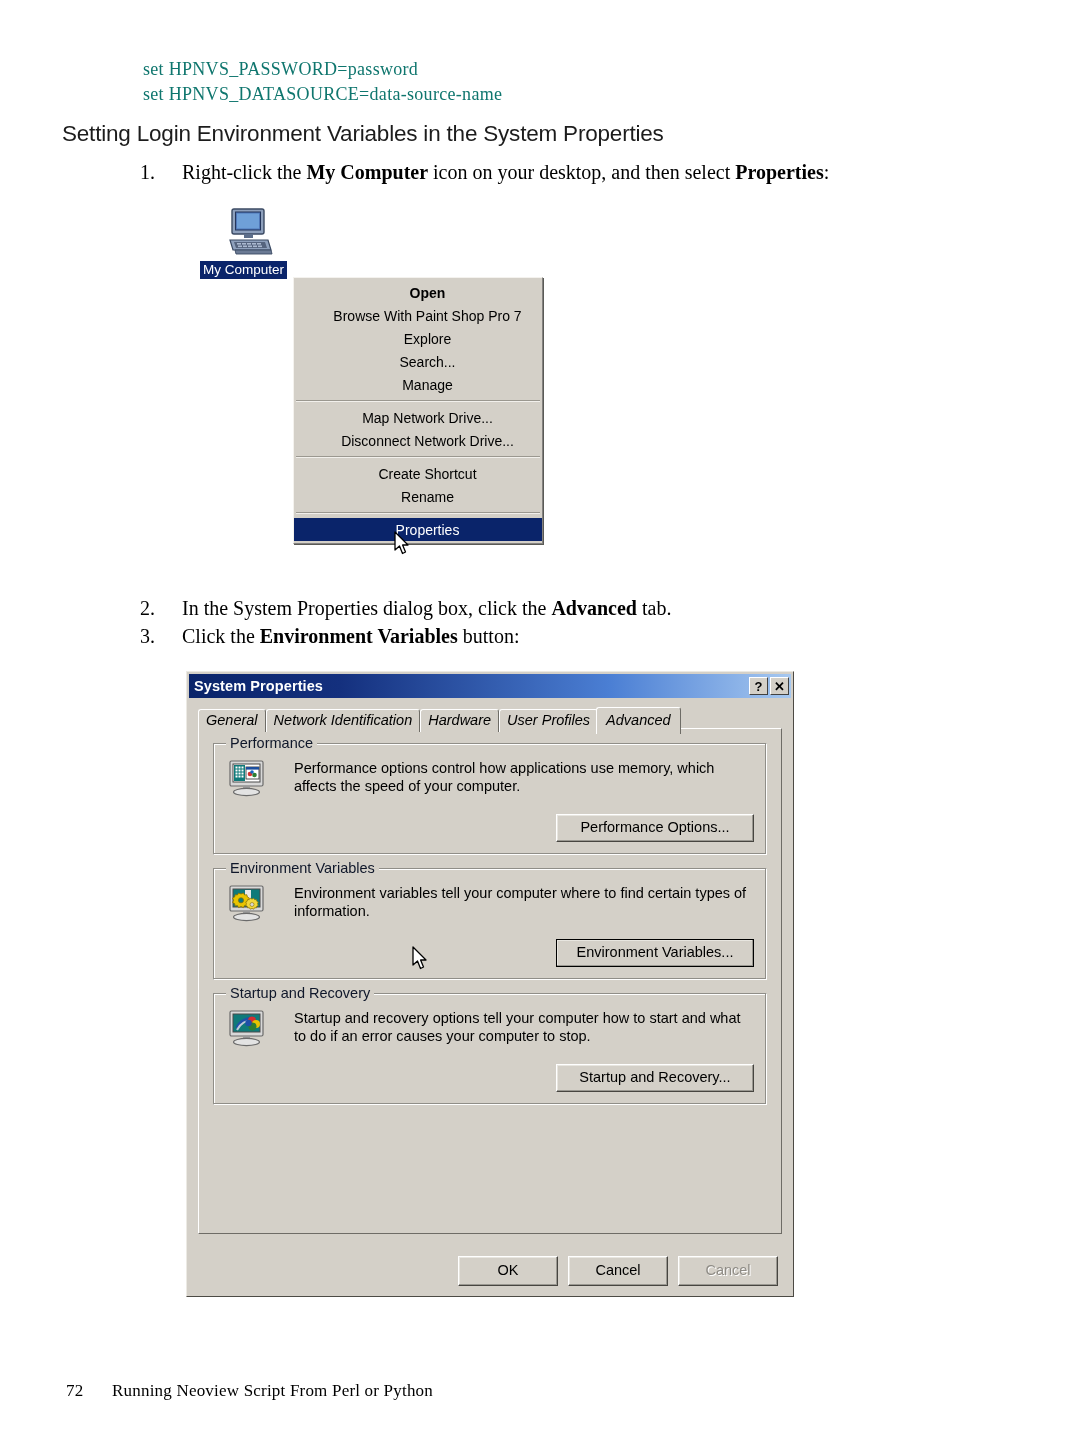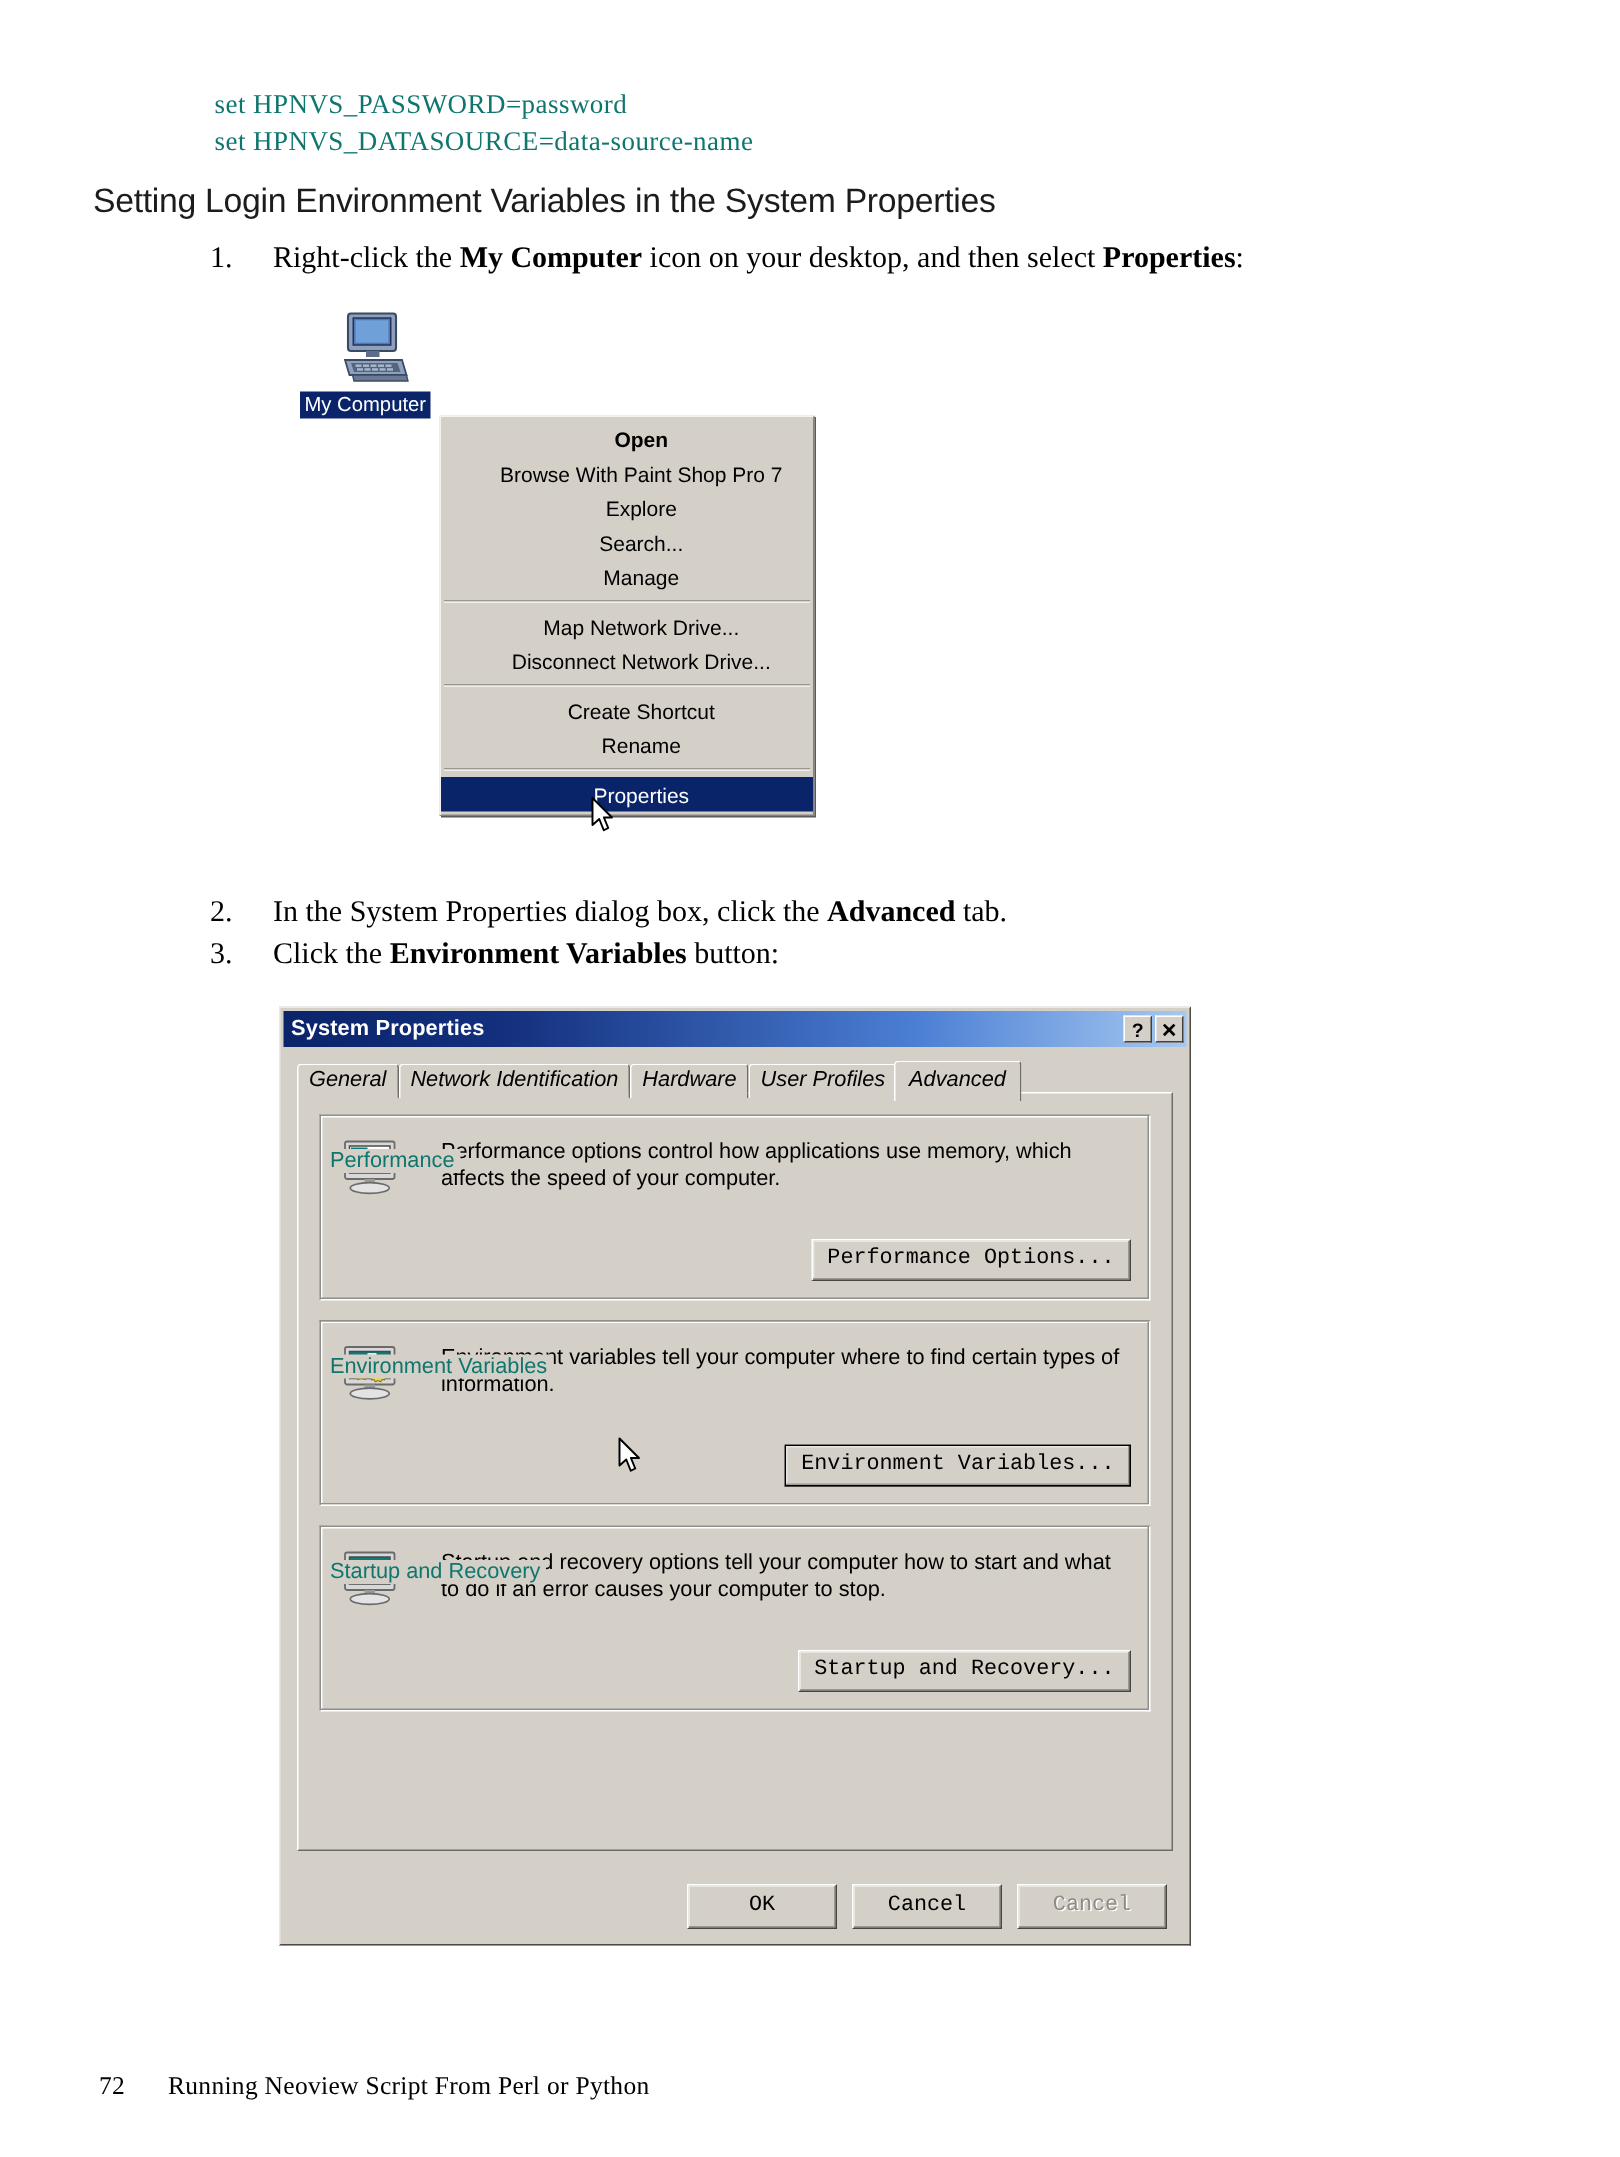--- a/index.html
+++ b/index.html
@@ -255,26 +255,25 @@
     border-right-color: #ffffff;
     border-bottom-color: #ffffff;
     box-shadow: inset -1px -1px 0 #908e88, inset 1px 1px 0 #ffffff;
     padding: 14px 12px 12px 12px;
     margin-bottom: 13px;
     box-sizing: border-box;
   }
   .gb-title {
     position: absolute;
     top: -9px;
-    left: 2px;
+    left: 12px;
     background: #d4d0c8;
     padding: 0 4px;
     font-size: 14.5px;
-    color: #0f766e;
-    margin-top: 31px;
+    color: #0f172a;
   }
   .gb-row {
     display: flex;
     align-items: flex-start;
     gap: 12px;
   }
   .gb-icon {
     width: 42px;
     height: 40px;
     flex: none;
@@ -292,28 +291,27 @@
     margin-top: 14px;
     position: relative;
   }
   .btn {
     background: #d4d0c8;
     border-top: 1.5px solid #ffffff;
     border-left: 1.5px solid #ffffff;
     border-right: 1.5px solid #474540;
     border-bottom: 1.5px solid #474540;
     box-shadow: inset -1px -1px 0 #9a9891, inset 1px 1px 0 #e8e6e0;
-    font-family: Liberation Mono, monospace;
+    font-family: Liberation Sans, sans-serif;
     font-size: 14.5px;
     color: #000;
     padding: 4px 10px 5px 10px;
     line-height: 17px;
     box-sizing: border-box;
     white-space: nowrap;
-    margin-top: 12px;
   }
   .btn.wide { min-width: 198px; text-align: center; }
   .btn.focus { outline: 1px solid #000; outline-offset: -1px; }
   .btn.disabled { color: #8e8b85; text-shadow: 1px 1px 0 #ffffff; }
 
   .dlg-footer {
     position: absolute;
     left: 11px;
     right: 15px;
     bottom: 10px;

